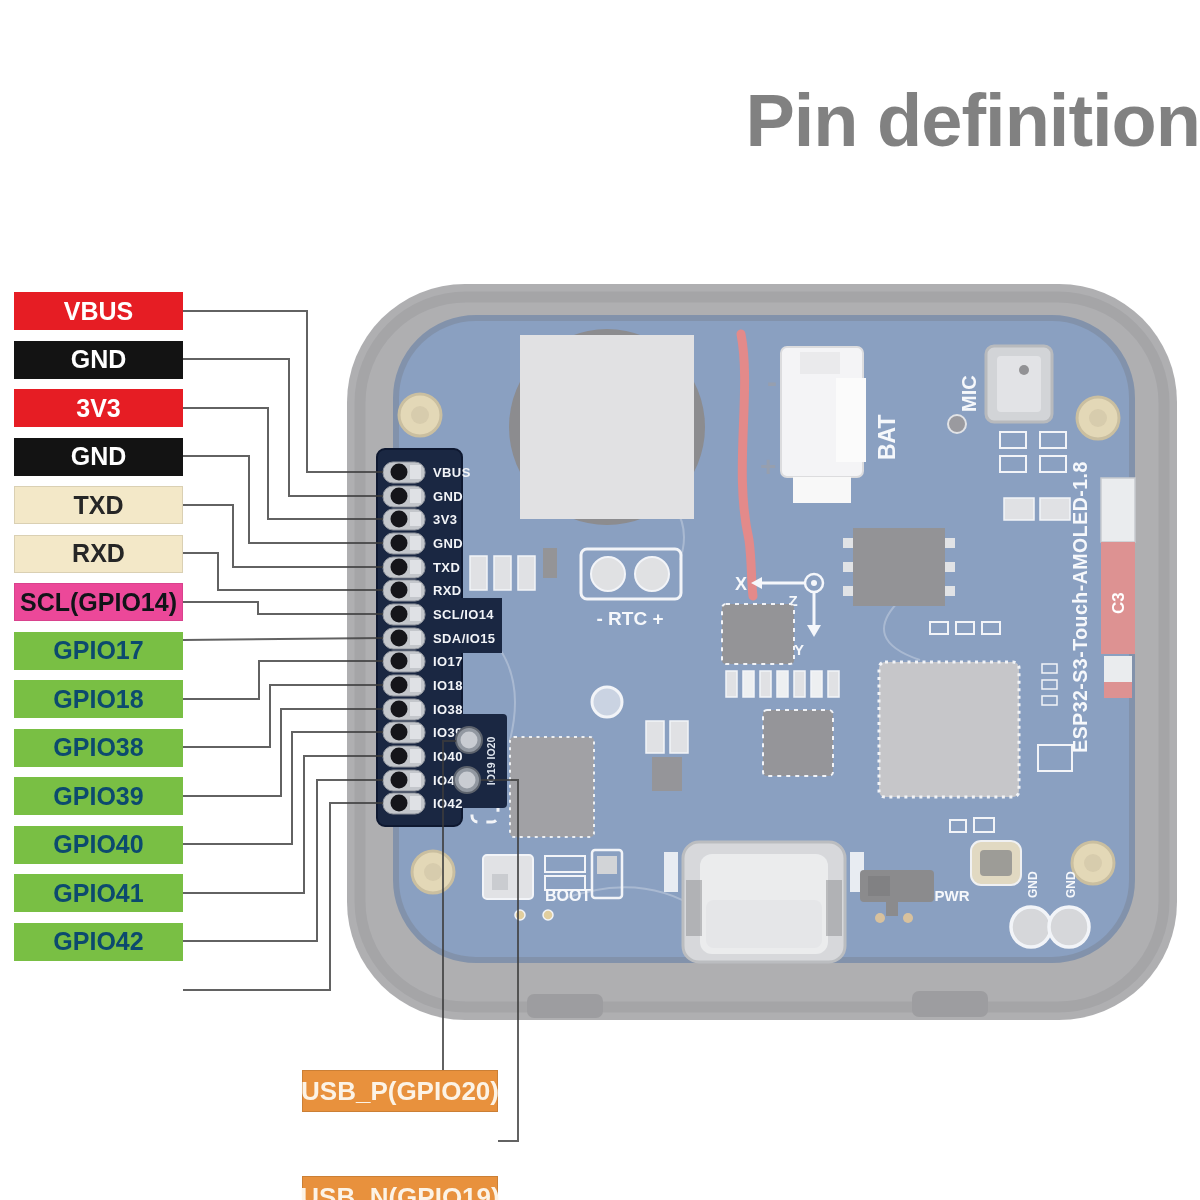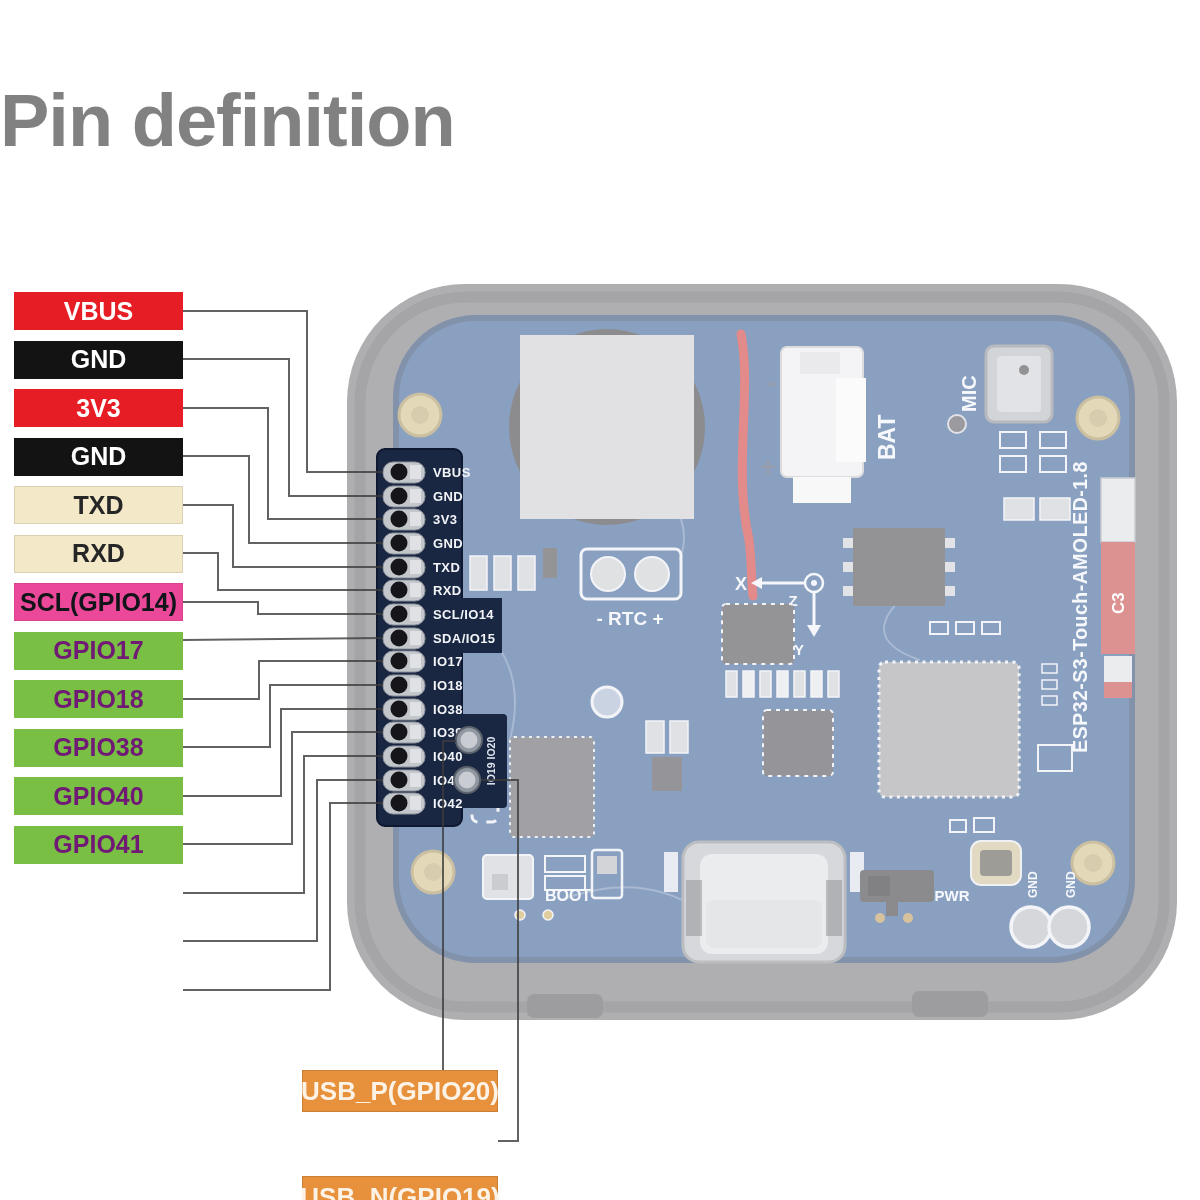--- a/index.html
+++ b/index.html
@@ -1,36 +1,36 @@
 <!DOCTYPE html>
 <html><head>
 <meta charset="utf-8">
 <style>
   html,body{margin:0;padding:0;}
   body{
     width:1200px;height:1200px;position:relative;overflow:hidden;
     background:#ffffff;font-family:"Liberation Sans",sans-serif;
   }
   .page-title{
-    position:absolute;left:0;top:78px;width:1200px;text-align:left;
+    position:absolute;left:0;top:78px;width:1200px;text-align:right;
     font-size:74px;font-weight:bold;letter-spacing:-1px;color:#1a1a1a;
   }
   svg.art{position:absolute;left:0;top:0;}
   .pin-labels{
     position:absolute;left:14px;top:292px;display:flex;flex-direction:column;gap:10.5px;
   }
   .pill{
     width:169px;height:38px;display:flex;align-items:center;justify-content:center;
     font-size:25px;font-weight:600;box-sizing:border-box;
   }
   .c-red{background:#e61d24;color:#ffffff;}
   .c-black{background:#131313;color:#ffffff;}
   .c-cream{background:#f3e8c8;color:#262626;border:1px solid rgba(0,0,0,0.10);}
   .c-blue{background:#ec4899;color:#111418;border:1px solid rgba(0,0,0,0.08);}
-  .c-green{background:#79bf44;color:#701a75;}
+  .c-green{background:#79bf44;color:#0c4a6e;}
   .usb-pill{
     position:absolute;width:196px;height:42px;display:flex;align-items:center;justify-content:center;
     background:#e8913d;color:#fcf3e6;font-size:26px;font-weight:600;border:1px solid rgba(0,0,0,0.12);
     box-sizing:border-box;
   }
   .usb-p{left:302px;top:1070px;}
   .usb-n{left:302px;top:1176px;}
   
   .silk{fill:#eef2f8;font-family:"Liberation Sans",sans-serif;font-weight:bold;}
   .silkd{fill:#41506e;font-family:"Liberation Sans",sans-serif;font-weight:bold;}
@@ -357,18 +357,20 @@
   <div class="pill c-red">VBUS</div>
   <div class="pill c-black">GND</div>
   <div class="pill c-red">3V3</div>
   <div class="pill c-black">GND</div>
   <div class="pill c-cream">TXD</div>
   <div class="pill c-cream">RXD</div>
   <div class="pill c-blue">SCL(GPIO14)</div>
   <div class="pill c-green">GPIO17</div>
   <div class="pill c-green">GPIO18</div>
   <div class="pill c-green">GPIO38</div>
+  <div class="pill c-green">GPIO39</div>
   <div class="pill c-green">GPIO40</div>
   <div class="pill c-green">GPIO41</div>
+  <div class="pill c-green">GPIO42</div>
 </div>
 
 <div class="usb-pill usb-p">USB_P(GPIO20)</div>
 <div class="usb-pill usb-n">USB_N(GPIO19)</div>
 
 </body></html>

